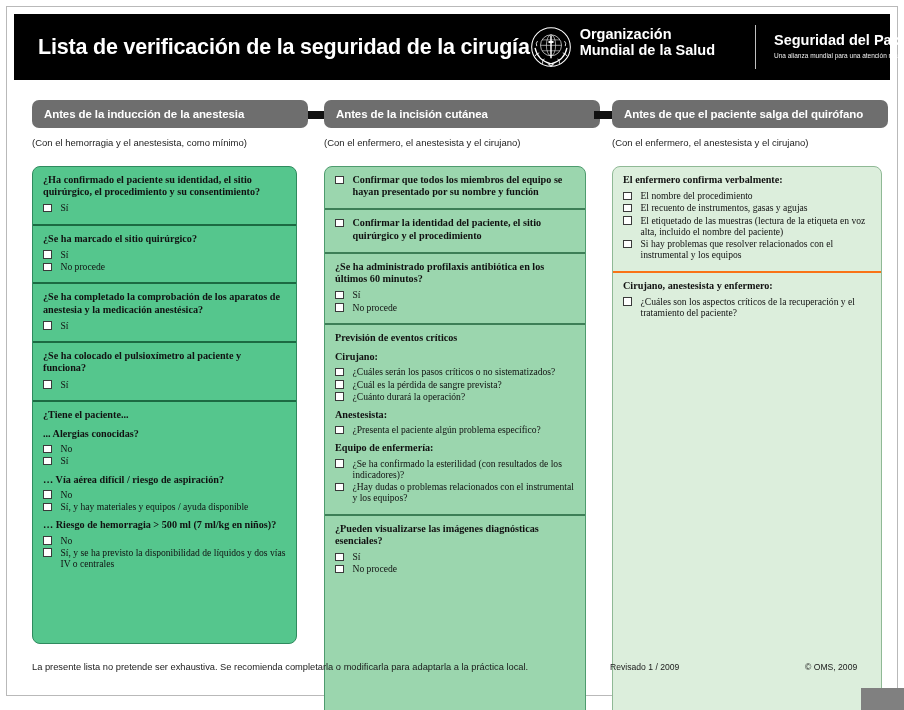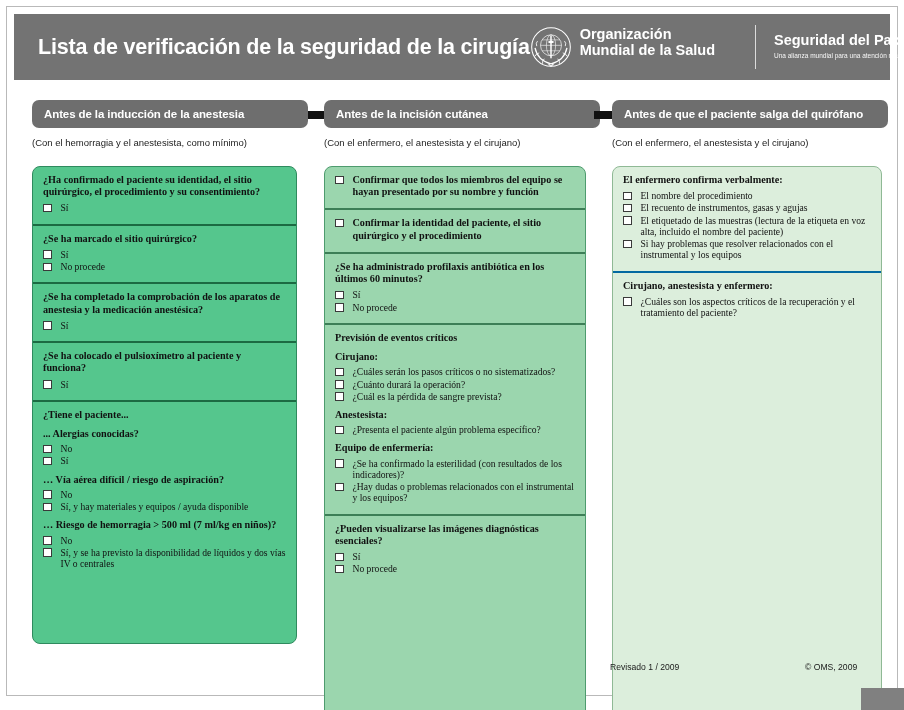--- a/index.html
+++ b/index.html
@@ -34,21 +34,21 @@
     box-sizing: border-box;
     pointer-events: none;
   }
 
   
   .banner {
     position: absolute;
     left: 14px; top: 14px;
     width: 876px;
     height: 66px;
-    background: #737373;
+    background: #000000;
     display: flex;
     align-items: center;
     box-sizing: border-box;
   }
   .banner-title {
     color: #ffffff;
     font-size: 21.5px;
     font-weight: bold;
     letter-spacing: -0.2px;
     padding-left: 24px;
@@ -165,21 +165,21 @@
   .col.c2 { left: 310px; width: 262px; height: 584px; background: #9BD6AE; border: 1px solid #4e9b6e; }
   .col.c3 { left: 598px; width: 270px; height: 557px; background: #DCEEDC; border: 1px solid #8fb995; }
 
   .block {
     padding: 7px 10px 9px 10px;
     box-sizing: border-box;
     font-family: Liberation Serif, serif;
   }
   .block + .block { border-top: 2px solid #1c6a42; }
   .col.c2 .block + .block { border-top: 2px solid #3d7f57; }
-  .col.c3 .block + .block { border-top: 2px solid #0369a1; }
+  .col.c3 .block + .block { border-top: 2px solid #f97316; }
 
   .q {
     font-size: 10.2px;
     font-weight: bold;
     line-height: 1.2;
     color: #111111;
     margin: 0 0 4px 0;
   }
   .q.nomargin { margin-bottom: 0; }
   .subhead {
@@ -442,26 +442,26 @@
       <div class="block">
         <p class="q nomargin">Previsión de eventos críticos</p>
 
         <div class="subhead">Cirujano:</div>
         <div class="cb-row wide">
           <span class="checkbox"></span>
           <span class="cb-label">¿Cuáles serán los pasos críticos o no sistematizados?</span>
         </div>
         <div class="cb-row wide">
           <span class="checkbox"></span>
+          <span class="cb-label">¿Cuál es la pérdida de sangre prevista?</span>
+        </div>
+        <div class="cb-row wide">
+          <span class="checkbox"></span>
           <span class="cb-label">¿Cuánto durará la operación?</span>
         </div>
-        <div class="cb-row wide">
-          <span class="checkbox"></span>
-          <span class="cb-label">¿Cuál es la pérdida de sangre prevista?</span>
-        </div>
 
         <div class="subhead">Anestesista:</div>
         <div class="cb-row wide">
           <span class="checkbox"></span>
           <span class="cb-label">¿Presenta el paciente algún problema específico?</span>
         </div>
 
         <div class="subhead">Equipo de enfermería:</div>
         <div class="cb-row wide">
           <span class="checkbox"></span>
@@ -511,16 +511,17 @@
       <div class="block">
         <p class="q">Cirujano, anestesista y enfermero:</p>
         <div class="cb-row wide">
           <span class="checkbox"></span>
           <span class="cb-label">¿Cuáles son los aspectos críticos de la recuperación y el tratamiento del paciente?</span>
         </div>
       </div>
     </div>
   </div>
 
+  <div class="footer-note">La presente lista no pretende ser exhaustiva. Se recomienda completarla o modificarla para adaptarla a la práctica local.</div>
   <div class="footer-rev">Revisado 1 / 2009</div>
   <div class="footer-cr">© OMS, 2009</div>
   <div class="corner-box"></div>
 </div>
 
 </body></html>

